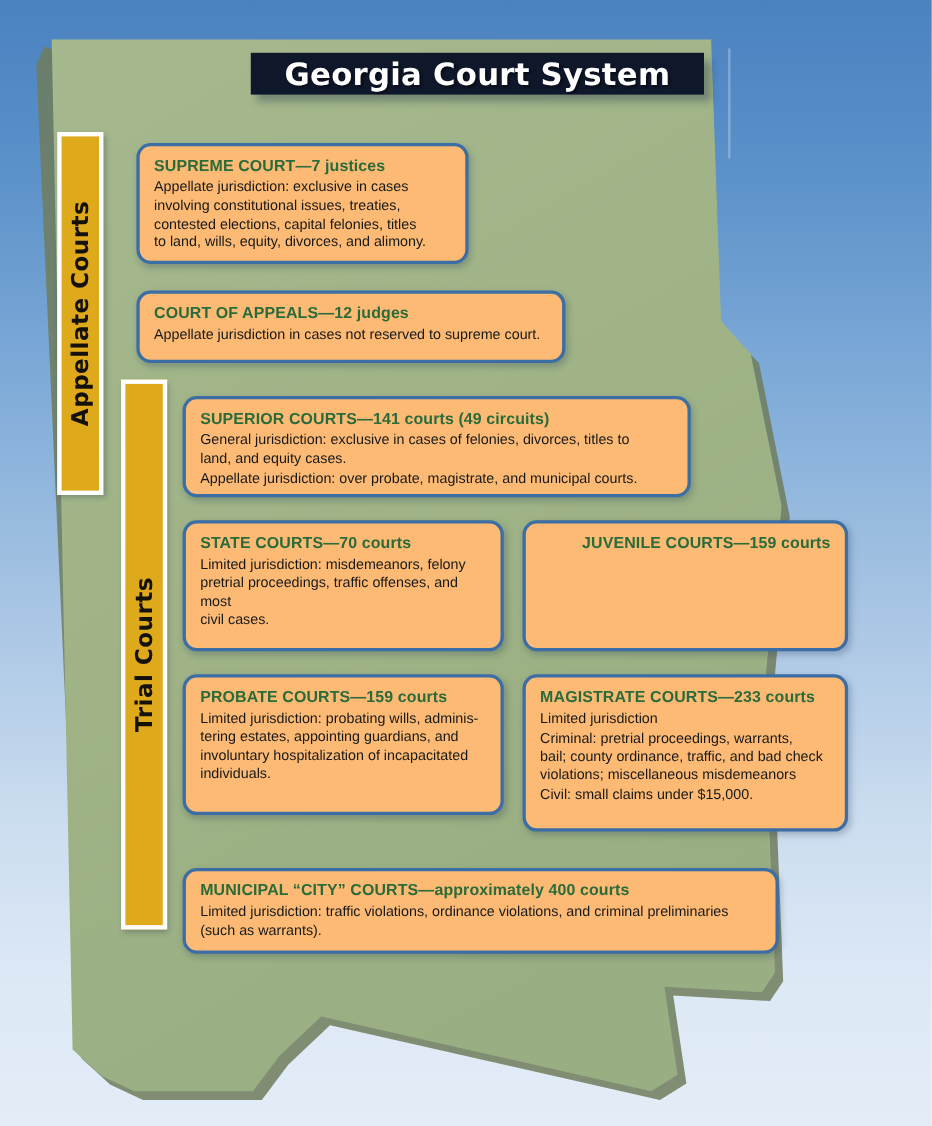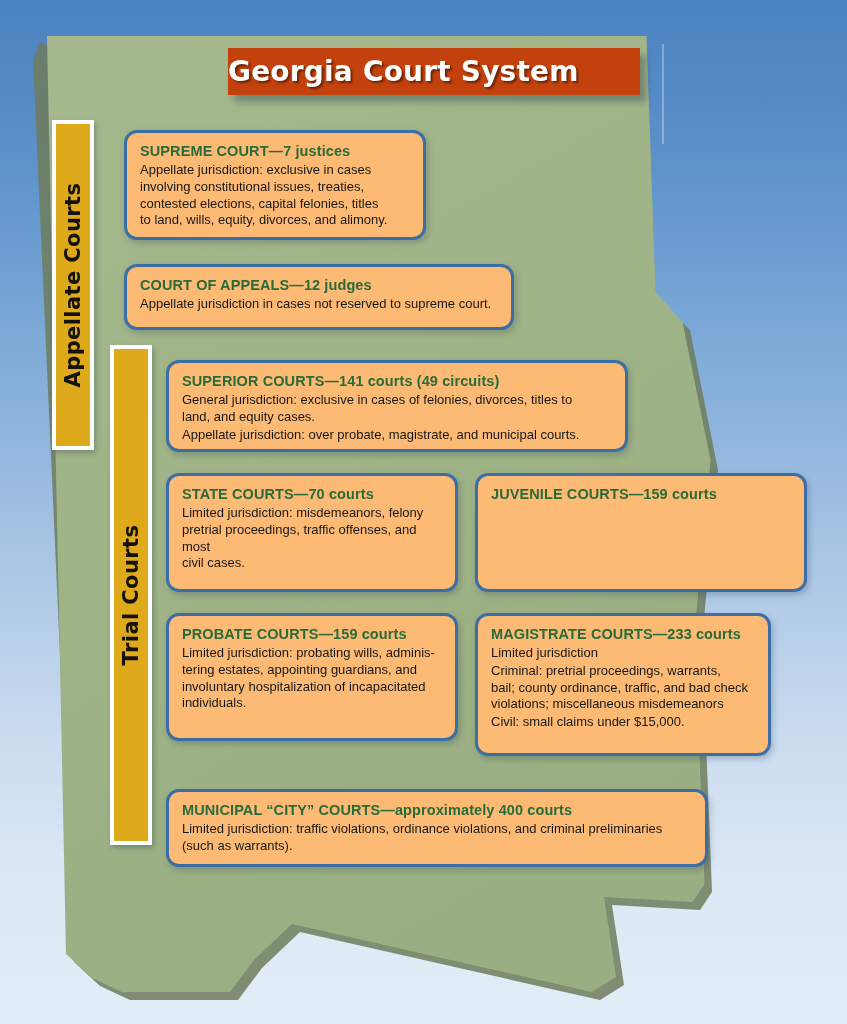--- a/index.html
+++ b/index.html
@@ -46,26 +46,26 @@
     height: 100px;
     background: rgba(255,255,255,0.30);
   }
 
   
   #title-banner {
     position: absolute;
     left: 228px;
     top: 48px;
     width: 412px;
-    height: 47px;
-    background: #c2410c;
+    height: 38px;
+    background: #0f172a;
     box-shadow: 6px 7px 7px rgba(20,40,70,0.34);
     display: flex;
     align-items: center;
-    justify-content: flex-start;
+    justify-content: center;
   }
   #title-banner .title-text {
     color: #ffffff;
     font-family: "DejaVu Sans", sans-serif;
     font-weight: bold;
     font-size: 28px;
     letter-spacing: 0.2px;
     text-shadow: 2px 2px 2px rgba(0,0,0,0.45);
     white-space: nowrap;
   }
@@ -129,21 +129,21 @@
     white-space: pre-line;
   }
   .card .card-body + .card-body {
     margin-top: 1px;
   }
 
   #card-supreme      { left: 124px; top: 130px;  width: 302px; height: 110px; }
   #card-appeals      { left: 124px; top: 264px;  width: 390px; height: 66px;  }
   #card-superior     { left: 166px; top: 360px;  width: 462px; height: 92px;  }
   #card-state        { left: 166px; top: 473px;  width: 292px; height: 119px; }
-  #card-juvenile     { left: 475px; top: 473px;  width: 332px; height: 119px; }
+  #card-juvenile     { left: 475px; top: 473px;  width: 296px; height: 119px; text-align: right; }
   #card-probate      { left: 166px; top: 613px;  width: 292px; height: 128px; }
   #card-magistrate   { left: 475px; top: 613px;  width: 296px; height: 143px; }
   #card-municipal    { left: 166px; top: 789px;  width: 542px; height: 78px;  }
 </style>
 </head>
 <body>
 
 <div id="stage">
 
   <svg id="map-layer" viewBox="0 0 847 1024" width="847" height="1024" aria-hidden="true">

